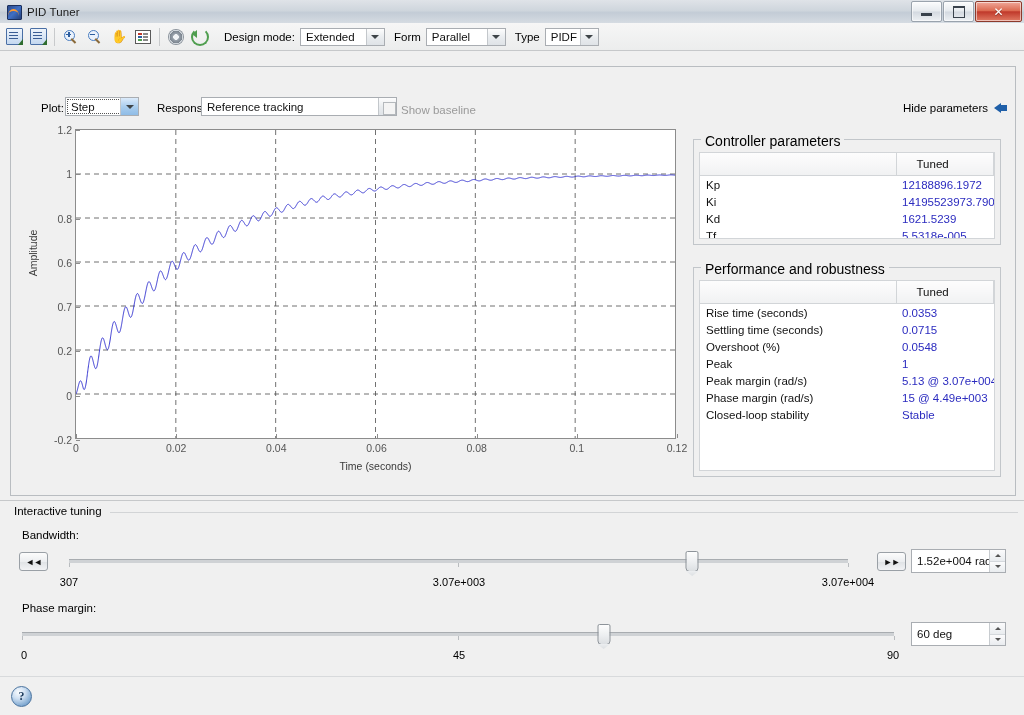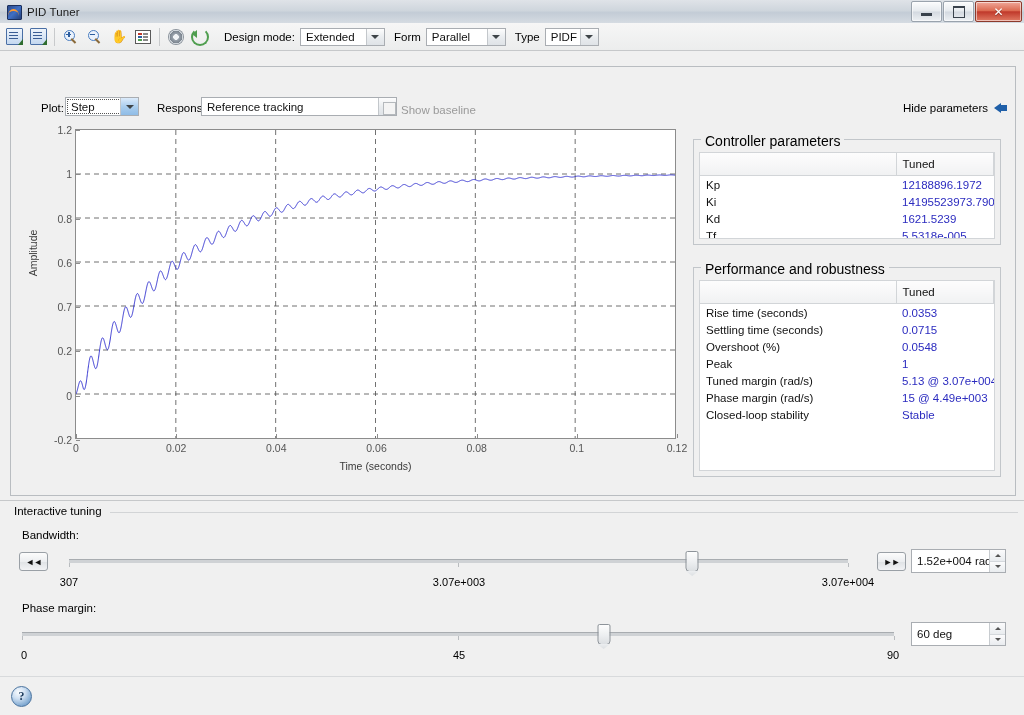--- a/index.html
+++ b/index.html
@@ -133,21 +133,21 @@
   .tickmark-x{position:absolute;bottom:0;width:1px;height:4px;background:#8c8c8c;}
 
   
   .group{position:absolute;border:1px solid #c2c6ca;background:#f0f0f0;}
   .group > .gtitle{position:absolute;left:7px;top:-7px;background:#f0f0f0;padding:0 4px;
     font-size:14px;color:#000;}
   table.pidtab{border-collapse:collapse;width:100%;background:#fff;table-layout:fixed;}
   table.pidtab th{
     background:linear-gradient(to bottom,#fdfdfd,#f1f2f3);
     border:1px solid #d2d5d8;border-top:none;border-left:none;
-    font-weight:normal;font-size:11.5px;text-align:left;padding:3px 6px;height:16px;color:#111;margin-top:48px;
+    font-weight:normal;font-size:11.5px;text-align:left;padding:3px 20px;height:16px;color:#111;margin-top:48px;
   }
   table.pidtab td{
     border:none;font-size:11.5px;padding:1px 6px;color:#111;height:15px;
     white-space:nowrap;overflow:hidden;
   }
   table.pidtab td.val{color:#2b2bbf;}
 
   
   .tune{position:absolute;left:0;top:500px;width:1024px;height:176px;border-top:1px solid #c6c8ca;}
   .tune-title{position:absolute;left:14px;top:4px;font-size:11.5px;}
@@ -428,21 +428,21 @@
               </tr>
               <tr>
                 <td>Overshoot (%)</td>
                 <td class="val">0.0548</td>
               </tr>
               <tr>
                 <td>Peak</td>
                 <td class="val">1</td>
               </tr>
               <tr>
-                <td>Tuned margin (rad/s)</td>
+                <td>Peak margin (rad/s)</td>
                 <td class="val">5.13 @ 3.07e+004</td>
               </tr>
               <tr>
                 <td>Phase margin (rad/s)</td>
                 <td class="val">15 @ 4.49e+003</td>
               </tr>
               <tr>
                 <td>Closed-loop stability</td>
                 <td class="val">Stable</td>
               </tr>

